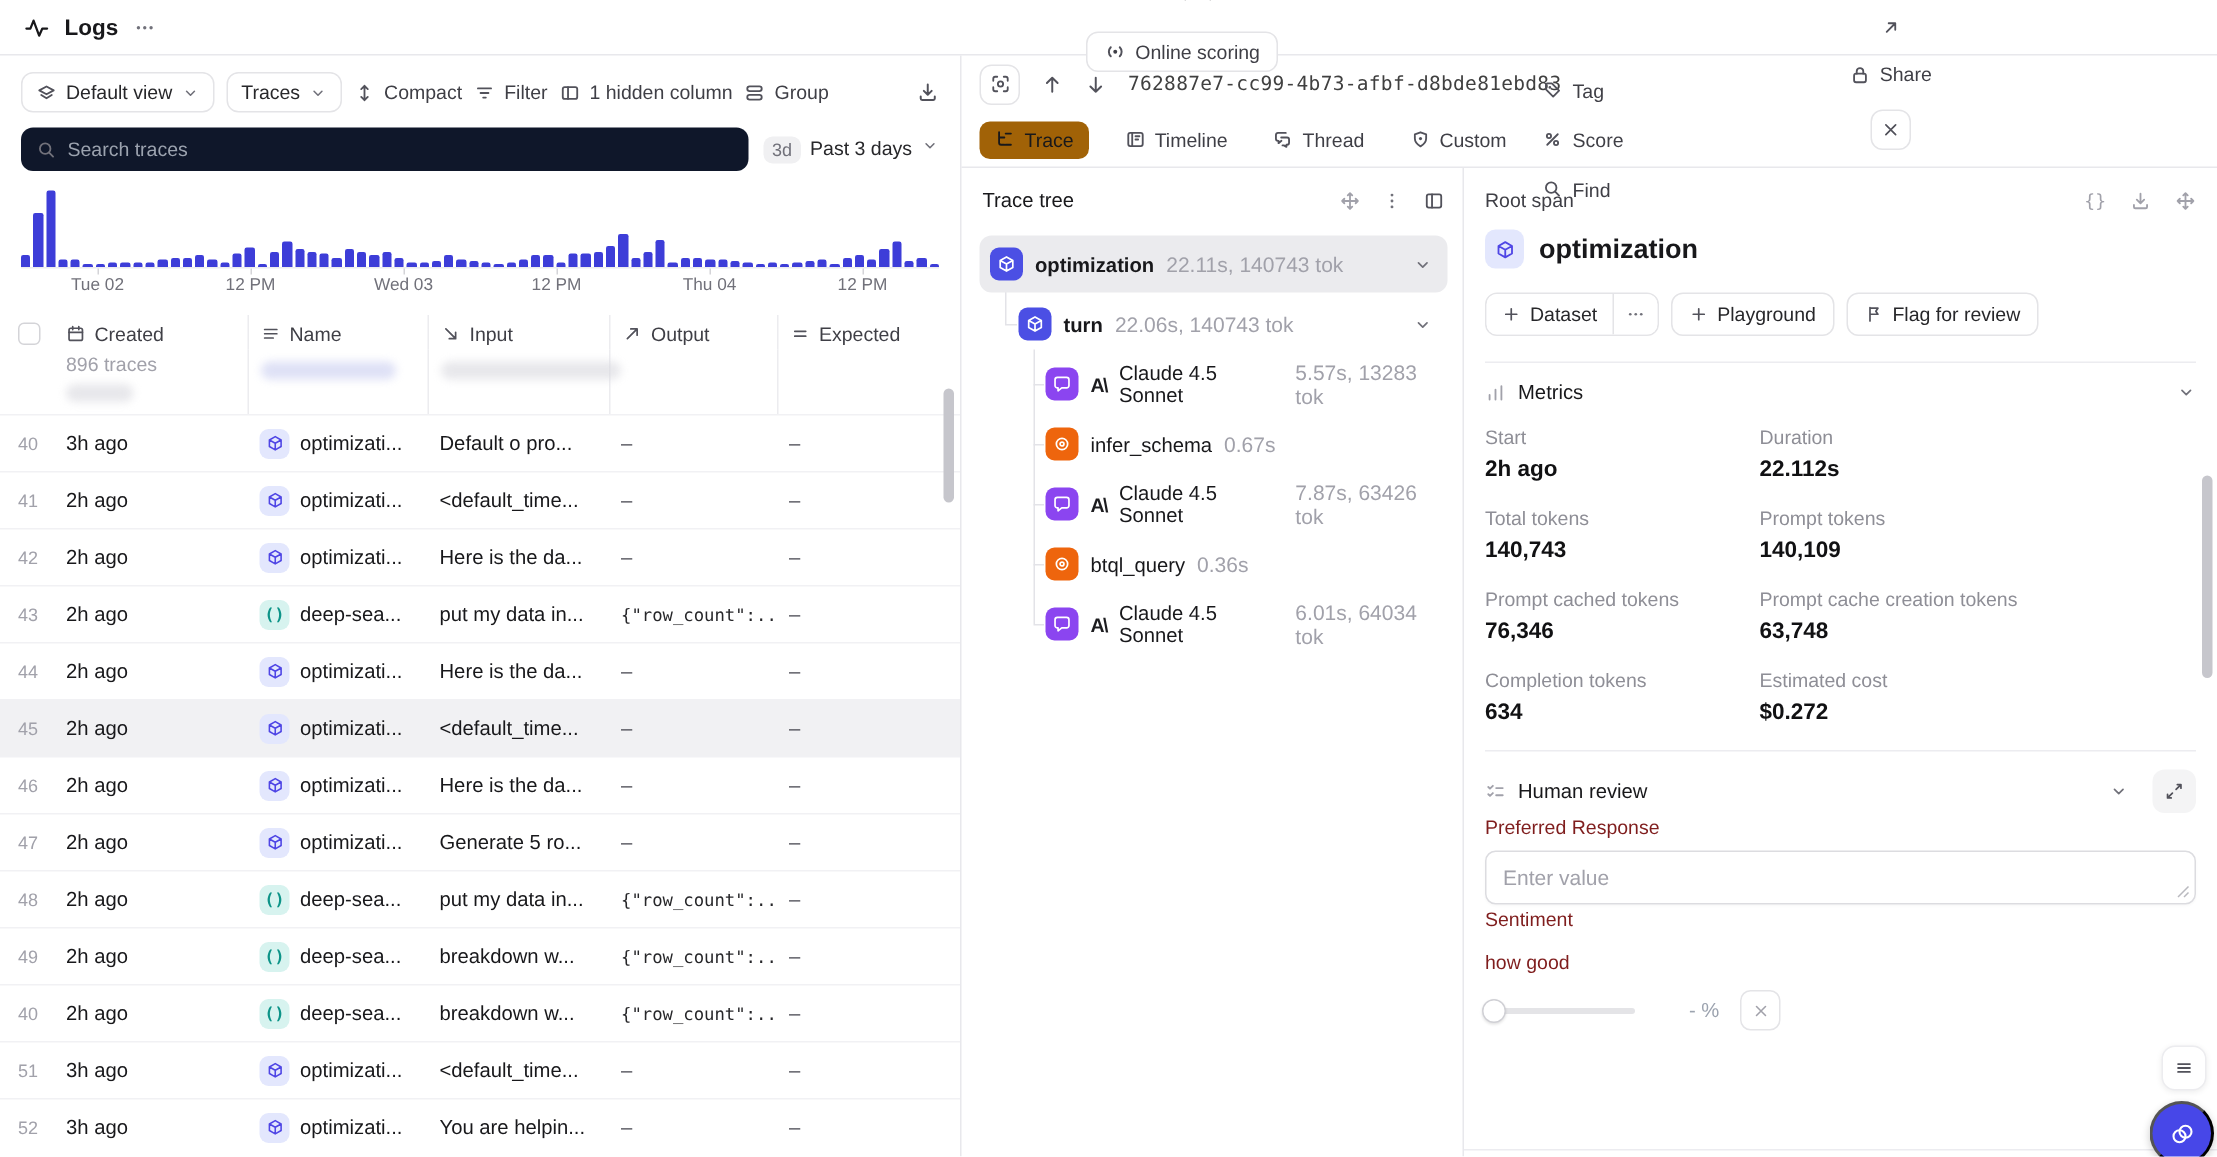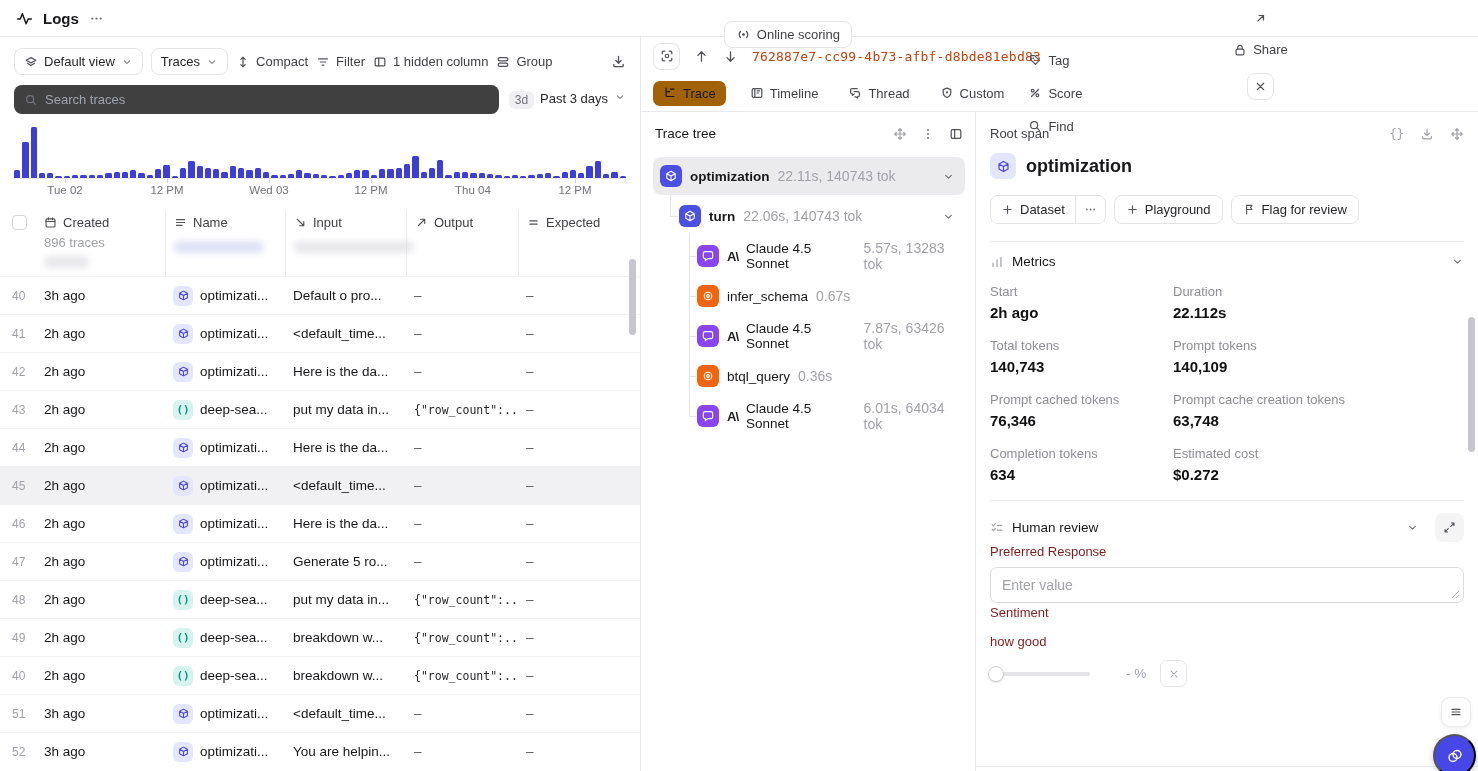--- a/index.html
+++ b/index.html
@@ -17,21 +17,21 @@
   .pill-btn{display:flex;align-items:center;gap:6px;font-weight:500;color:#3f3f46;border:1px solid #e4e4e7;border-radius:8px;padding:5px 11px;background:#fff;font-size:13px;font-family:inherit}
   
   .main{display:flex;height:734px}
   .left{width:641px;border-right:1px solid #e8e8ec;position:relative;flex:none}
   .right{flex:1;display:flex;flex-direction:column;min-width:0}
   
   .ltoolbar{display:flex;align-items:center;gap:8px;padding:11px 14px 8px}
   .outline-btn{display:flex;align-items:center;gap:6px;border:1px solid #e4e4e7;border-radius:8px;background:#fff;padding:5px 9px;font-weight:500;color:#27272a;font-size:13px;font-family:inherit}
   .ltoolbar .spacer{flex:1}
   .searchrow{display:flex;align-items:center;gap:10px;padding:2px 14px 0}
-  .searchbox{flex:1;display:flex;align-items:center;gap:7px;background:#404040;border-radius:8px;height:29px;padding:0 10px;color:#9ca3af}
+  .searchbox{flex:1;display:flex;align-items:center;gap:7px;background:#0f172a;border-radius:8px;height:29px;padding:0 10px;color:#9ca3af}
   .range{display:flex;gap:6px;color:#27272a;font-weight:500}
   .range .badge{background:#f0f0f2;border-radius:6px;padding:2px 6px;color:#71717a;font-weight:500;font-size:12px}
   
   .hist{margin:12px 14px 0}
   .bars{height:52px;display:flex;align-items:flex-end;gap:2px}
   .bar{flex:1;background:#3d3dd8;border-radius:1.5px 1.5px 0 0;min-height:2px}
   .axis{display:flex;height:22px;border-top:1px solid #ececef}
   .axis .cell{flex:1;position:relative;text-align:center;color:#71717a;font-size:11.5px;padding-top:5px}
   .axis .cell .tick{position:absolute;left:50%;top:0;width:1px;height:4px;background:#d4d4d8}
   
@@ -52,21 +52,21 @@
   .rowicon{width:20px;height:20px;border-radius:6px;display:flex;align-items:center;justify-content:center;flex:none}
   .trow.cube .rowicon{background:#e3e7fd}
   .trow.parens .rowicon{background:#d7f3ef;color:#0d9488;font-weight:700;font-size:11px}
   .trow .dash{color:#52525b}
   .trow.json .output{font-family:"DejaVu Sans Mono",monospace;font-size:11.5px;color:#27272a}
   .vscroll{position:absolute;width:7px;border-radius:4px;background:#c6c6cc}
   .vscroll.left-sb{right:4px;top:222px;height:76px}
   
   .rheader{height:38px;display:flex;align-items:center;gap:14px;padding:0 12px}
   .sq-btn{width:27px;height:27px;border:1px solid #e4e4e7;border-radius:8px;background:#fff;display:flex;align-items:center;justify-content:center}
-  .traceid{color:#c2410c;font-size:13px;letter-spacing:.2px}
+  .traceid{color:#404040;font-size:13px;letter-spacing:.2px}
   .rheader .right{margin-left:auto;display:flex;align-items:center;gap:16px}
   .tabsrow{height:37px;display:flex;align-items:center;gap:18px;padding:0 12px;border-bottom:1px solid #e8e8ec}
   .tab{display:flex;align-items:center;gap:6px;font-weight:500;color:#3f3f46;padding:5px 6px;border-radius:7px;cursor:pointer;background:none;border:none;font-size:13px;font-family:inherit}
   .tab.active{background:#a16207;padding:5px 10px;color:#18181b}
   .tabsrow .right{margin-left:auto;display:flex;align-items:flex-start;gap:18px}
   
   .content{flex:1;display:flex;min-height:0}
   .treepanel{width:334px;flex:none;padding:14px 10px 0 12px;position:relative}
   .treehead{display:flex;align-items:center;color:#18181b;font-weight:500;font-size:13.5px;padding:0 2px}
   .treehead .hicons{margin-left:auto;display:flex;align-items:center;gap:14px}

